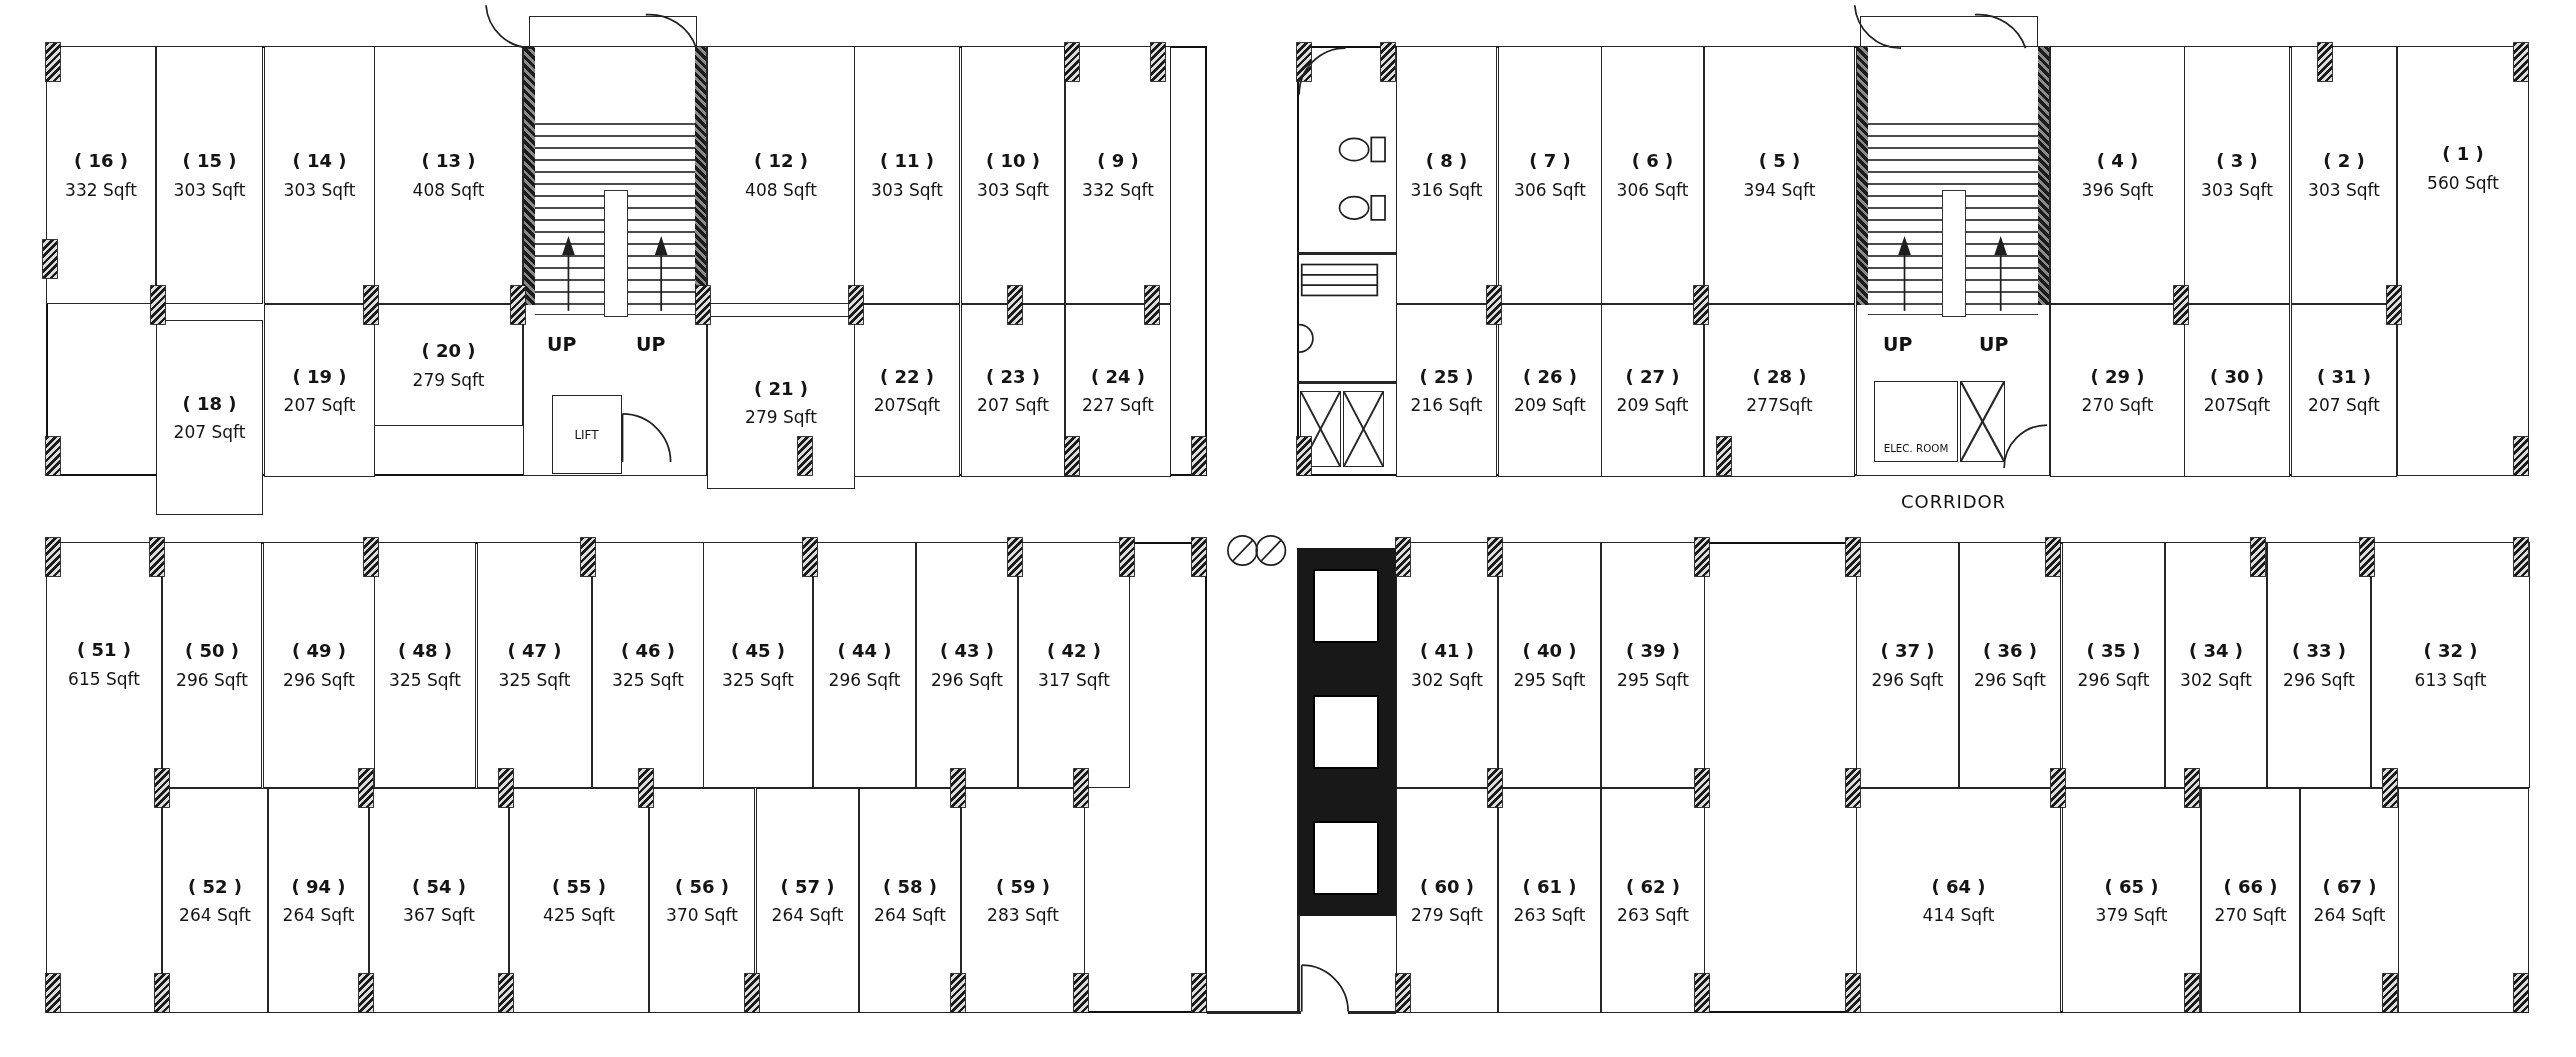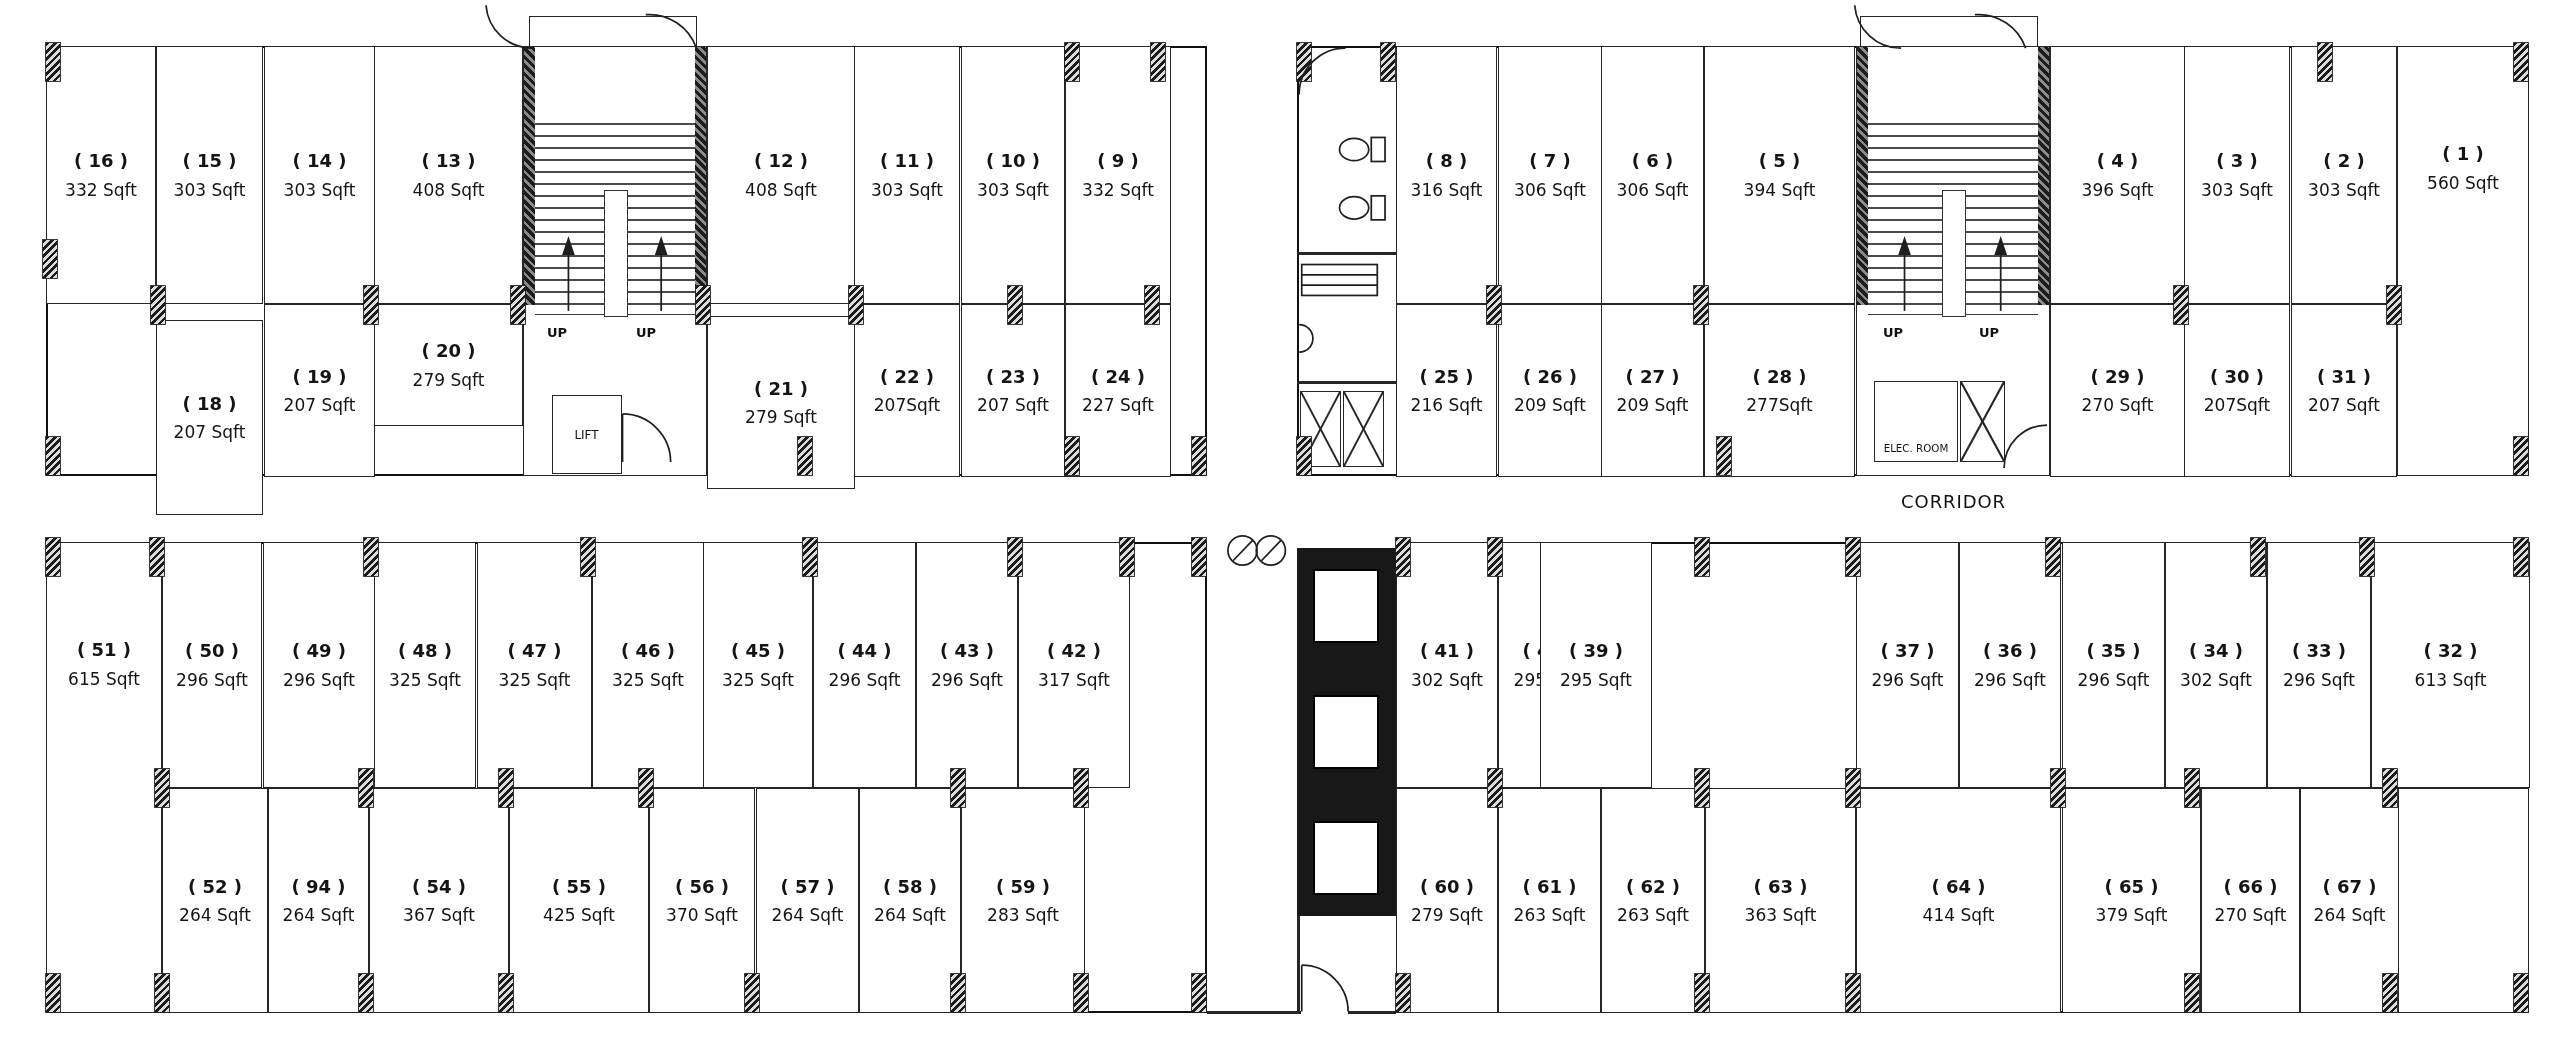--- a/index.html
+++ b/index.html
@@ -10,21 +10,21 @@
         display:flex;flex-direction:column;align-items:center;justify-content:center;gap:8.6px;text-align:center;}
   .unit .no{font-weight:700;font-size:18px;white-space:nowrap;}
   .unit .ar{font-size:17px;white-space:nowrap;}
   .unit.full{justify-content:flex-start;padding-top:96px;}
   .shaft{position:absolute;border:1.7px solid #262626;background:#fff;box-sizing:border-box;}
   .swall{position:absolute;top:0;width:11px;height:258px;background:repeating-linear-gradient(45deg,#1c1c1c 0 3.4px,#8a8a8a 3.4px 6px);}
   .swall.l{left:0;} .swall.r{right:0;}
   .treads{position:absolute;left:11px;right:11px;top:76px;height:191px;
           background:repeating-linear-gradient(180deg,#4a4a4a 0 1.7px,transparent 1.7px 12px);border-bottom:1.7px solid #3a3a3a;}
   .midrect{position:absolute;top:143px;height:127px;width:24px;background:#fff;border:1.7px solid #333;box-sizing:border-box;}
-  .up{position:absolute;top:278px;width:29px;font-size:13px;font-weight:600;color:#111;}
+  .up{position:absolute;top:286px;width:29px;font-size:19px;font-weight:600;color:#111;}
   .liftroom{position:absolute;left:27.5px;top:348px;width:70px;height:79px;border:1.7px solid #262626;box-sizing:border-box;
             display:flex;align-items:center;justify-content:center;font-size:12px;background:#fff;}
   .elecroom{position:absolute;left:17px;top:334px;width:84px;height:81px;border:1.7px solid #262626;box-sizing:border-box;
             display:flex;align-items:flex-end;justify-content:center;padding-bottom:6.9px;font-size:10.3px;background:#fff;}
   .eblack{position:absolute;left:21.5px;top:340px;width:45px;height:11px;background:#111;}
   .xbox{position:absolute;border:1.7px solid #262626;background:#fff;box-sizing:border-box;}
   .xbox svg{width:100%;height:100%;display:block;}
   .protr{position:absolute;border:1.7px solid #262626;border-bottom:none;background:#fff;box-sizing:border-box;}
   .mshaft{position:absolute;left:1297px;top:548px;width:99px;height:368px;background:#181818;}
   .mcell{position:absolute;left:16.3px;width:66px;height:74px;background:#fff;border:2.6px solid #000;box-sizing:border-box;}
@@ -239,21 +239,21 @@
     </div>
 
   <div class="unit" style="left:1396px;top:542px;width:102px;height:246px">
       <span class="no">( 41 )</span>
       <span class="ar">302 Sqft</span>
     </div>
   <div class="unit" style="left:1498px;top:542px;width:103px;height:246px">
       <span class="no">( 40 )</span>
       <span class="ar">295 Sqft</span>
     </div>
-  <div class="unit" style="left:1540px;top:542px;width:112px;height:246px">
+  <div class="unit" style="left:1601px;top:542px;width:104px;height:246px">
       <span class="no">( 39 )</span>
       <span class="ar">295 Sqft</span>
     </div>
   <div class="unit" style="left:1856px;top:542px;width:103px;height:246px">
       <span class="no">( 37 )</span>
       <span class="ar">296 Sqft</span>
     </div>
   <div class="unit" style="left:1959px;top:542px;width:102px;height:246px">
       <span class="no">( 36 )</span>
       <span class="ar">296 Sqft</span>
@@ -279,24 +279,20 @@
       <span class="no">( 60 )</span>
       <span class="ar">279 Sqft</span>
     </div>
   <div class="unit" style="left:1498px;top:788px;width:103px;height:225px">
       <span class="no">( 61 )</span>
       <span class="ar">263 Sqft</span>
     </div>
   <div class="unit" style="left:1601px;top:788px;width:104px;height:225px">
       <span class="no">( 62 )</span>
       <span class="ar">263 Sqft</span>
-    </div>
-  <div class="unit" style="left:1705px;top:788px;width:151px;height:225px">
-      <span class="no">( 63 )</span>
-      <span class="ar">363 Sqft</span>
     </div>
   <div class="unit" style="left:1856px;top:788px;width:205px;height:225px">
       <span class="no">( 64 )</span>
       <span class="ar">414 Sqft</span>
     </div>
   <div class="unit" style="left:2062px;top:788px;width:139px;height:225px">
       <span class="no">( 65 )</span>
       <span class="ar">379 Sqft</span>
     </div>
   <div class="unit" style="left:2201px;top:788px;width:99px;height:225px">

